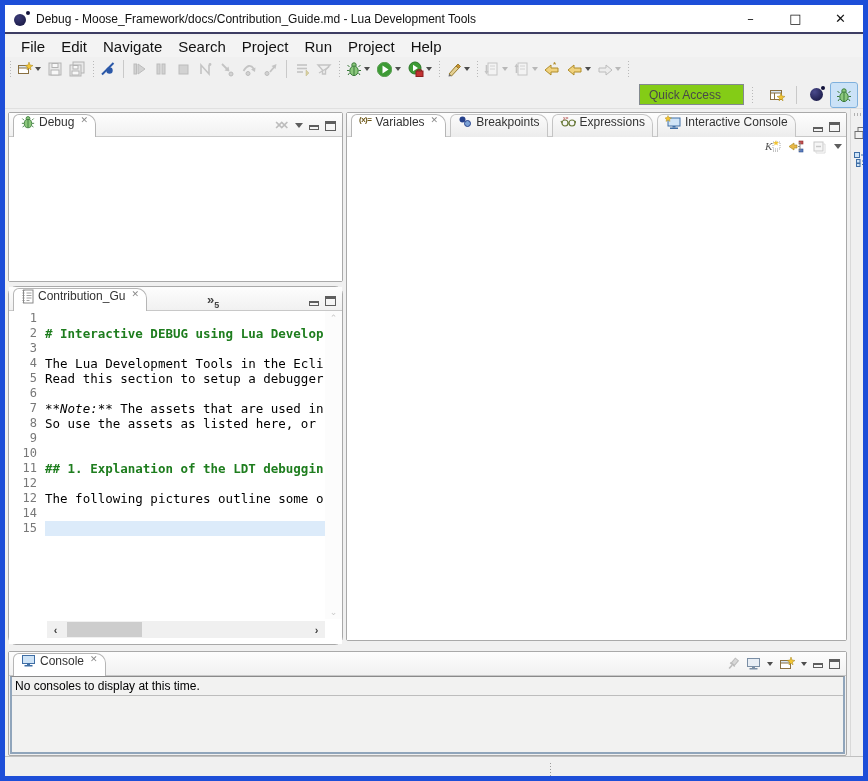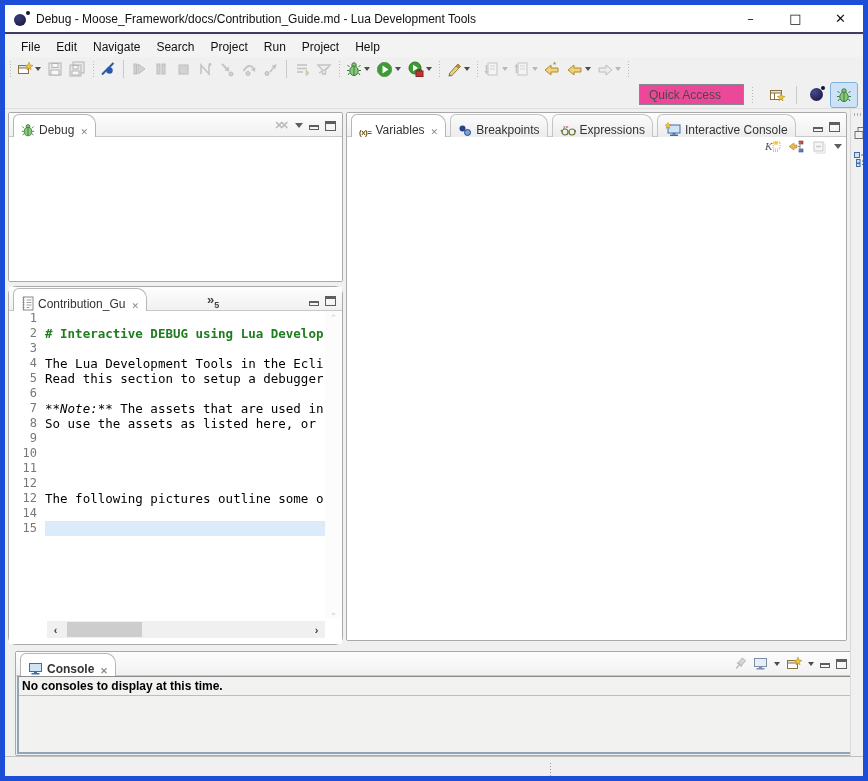--- a/index.html
+++ b/index.html
@@ -16,54 +16,54 @@
   .lua-logo .dot { position:absolute; right:0; top:0; width:4px; height:4px; border-radius:50%;
                    background:#14143c; }
   .title-text { font-size:12px; color:#111; white-space:nowrap; }
   .winctl { margin-left:auto; display:flex; height:100%; }
   .winbtn { width:45px; height:100%; display:flex; align-items:center; justify-content:center;
             font-size:13px; color:#111; font-family:"DejaVu Sans", sans-serif; cursor:default; }
 
   
   .menubar { position:absolute; left:0; top:31px; width:100%; height:21px; background:#f3f3f3;
              display:flex; align-items:center; padding-left:8px; }
-  .menu-item { padding:2px 8px; font-size:12px; color:#111; }
+  .menu-item { padding:2px 8px; font-size:15px; color:#111; }
 
   
   .toolbar { position:absolute; left:0; top:52px; width:100%; height:24px; background:#f0f0f0;
              display:flex; align-items:center; padding-left:1px; }
   .toolbar2 { position:absolute; left:0; top:76px; width:100%; height:28px; background:#f0f0f0;
               border-bottom:1px solid #e0e0e0; display:flex; align-items:center; justify-content:flex-end;
               padding-right:6px; }
   .tbtn { height:22px; display:inline-flex; align-items:center; justify-content:center; gap:2px;
           padding:0 3px; border-radius:2px; }
   .dd { width:0; height:0; border-left:3px solid transparent; border-right:3px solid transparent;
         border-top:4px solid #4d4d4d; }
   .dd.dis { border-top-color:#b8b8b8; }
   .dsep { width:4px; height:16px; margin:0 2px;
           background:repeating-linear-gradient(to bottom,#b9b9b9 0 1px,transparent 1px 3px);
           background-size:1px 100%; background-repeat:no-repeat; background-position:center; }
   .vsep { width:1px; height:18px; background:#c9c9c9; margin:0 4px; }
 
   
-  .qa-input { width:105px; height:21px; border:1px solid #83898f; background:#ec4899; font-size:12px;
+  .qa-input { width:105px; height:21px; border:1px solid #83898f; background:#84cc16; font-size:12px;
               padding:0 9px; color:#333; font-family:"Liberation Sans", sans-serif; }
   .qa-input::placeholder { color:#494949; opacity:1; }
   .persp { display:flex; align-items:center; gap:2px; margin-left:8px; }
   .pbtn { width:26px; height:24px; display:flex; align-items:center; justify-content:center; border-radius:2px; }
   .pbtn.sel { background:#cbe2f7; outline:1px solid #7eb0dd; }
   .sphere { position:relative; width:13px; height:13px; border-radius:50%;
             background:radial-gradient(circle at 35% 30%, #4a4a8c, #101038); }
   .sphere .sdot { position:absolute; right:-2px; top:-2px; width:4px; height:4px; border-radius:50%; background:#101038; }
 
   
   .panel { position:absolute; background:#fff; border:1px solid #a9a9a9; border-radius:2px; }
   .phead { height:24px; background:linear-gradient(#fdfdfd,#f1f1f1); border-bottom:1px solid #c8c8c8;
            display:flex; align-items:flex-end; position:relative; }
-  .tab { height:23px; display:inline-flex; align-items:flex-end; gap:4px; padding:0 7px;
+  .tab { height:23px; display:inline-flex; align-items:flex-start; gap:4px; padding:0 7px;
          font-size:12px; color:#333; border:1px solid #b6b6b6; border-bottom:none;
          border-radius:6px 10px 0 0; margin-left:4px; position:relative; top:1px; }
   .tab.active { background:#fff; z-index:2; }
   .tab.inactive { background:linear-gradient(#fbfbfb,#ececec); border-color:#c4c4c4; }
   .tclose { font-size:9px; color:#8a8a8a; padding-left:2px; }
   .hicons { margin-left:auto; display:flex; align-items:center; gap:6px; padding:0 6px 4px 0; }
   .ico-min { width:10px; height:5px; border:1px solid #5e5e5e; border-top-width:2px; margin-top:4px; }
   .ico-max { width:11px; height:10px; border:1px solid #5e5e5e; border-top-width:3px; }
   .tri-down { width:0; height:0; border-left:4px solid transparent; border-right:4px solid transparent;
               border-top:5px solid #5e5e5e; }
@@ -473,39 +473,39 @@
           <div class="cl"><span class="ln">1</span><span class="ct"></span></div>
           <div class="cl"><span class="ln">2</span><span class="ct"><span class="seg-heading"># Interactive DEBUG using Lua Develop</span></span></div>
           <div class="cl"><span class="ln">3</span><span class="ct"></span></div>
           <div class="cl"><span class="ln">4</span><span class="ct"><span class="seg-plain">The Lua Development Tools in the Ecli</span></span></div>
           <div class="cl"><span class="ln">5</span><span class="ct"><span class="seg-plain">Read this section to setup a debugger</span></span></div>
           <div class="cl"><span class="ln">6</span><span class="ct"></span></div>
           <div class="cl"><span class="ln">7</span><span class="ct"><span class="seg-italic">**Note:**</span><span class="seg-plain"> The assets that are used in</span></span></div>
           <div class="cl"><span class="ln">8</span><span class="ct"><span class="seg-plain">So use the assets as listed here, or </span></span></div>
           <div class="cl"><span class="ln">9</span><span class="ct"></span></div>
           <div class="cl"><span class="ln">10</span><span class="ct"></span></div>
-          <div class="cl"><span class="ln">11</span></div>
+          <div class="cl"><span class="ln">11</span><span class="ct"><span class="seg-heading">## 1. Explanation of the LDT debuggin</span></span></div>
           <div class="cl"><span class="ln">12</span><span class="ct"></span></div>
           <div class="cl"><span class="ln">12</span><span class="ct"><span class="seg-plain">The following pictures outline some o</span></span></div>
           <div class="cl"><span class="ln">14</span><span class="ct"></span></div>
           <div class="cl cur"><span class="ln">15</span><span class="ct"></span></div>
         </div>
       <div class="vscroll">
         <span>⌃</span>
         <span>⌄</span>
       </div>
       <div class="hscroll">
         <span class="harrow">‹</span>
         <span class="hthumb"></span>
         <span class="harrow right">›</span>
       </div>
     </div>
   </div>
 
-  <div class="panel" style="left:10px; top:646px; width:839px; height:105px; background:#f0f0f0;font-weight:bold;">
+  <div class="panel" style="left:3px; top:646px; width:839px; height:105px; background:#f0f0f0;">
     <div class="phead">
       <span class="tab active">
         <svg width="15" height="14">
             <rect x="1.5" y="1.5" width="12" height="8" fill="#cfe4f7" stroke="#3f6ea5"></rect>
             <rect x="6" y="9.5" width="3" height="1.5" fill="#3f6ea5"></rect>
             <rect x="3.5" y="11" width="8" height="1.5" fill="#3f6ea5"></rect>
           </svg>
         <span>Console</span>
         <span class="tclose">✕</span>
       </span>

